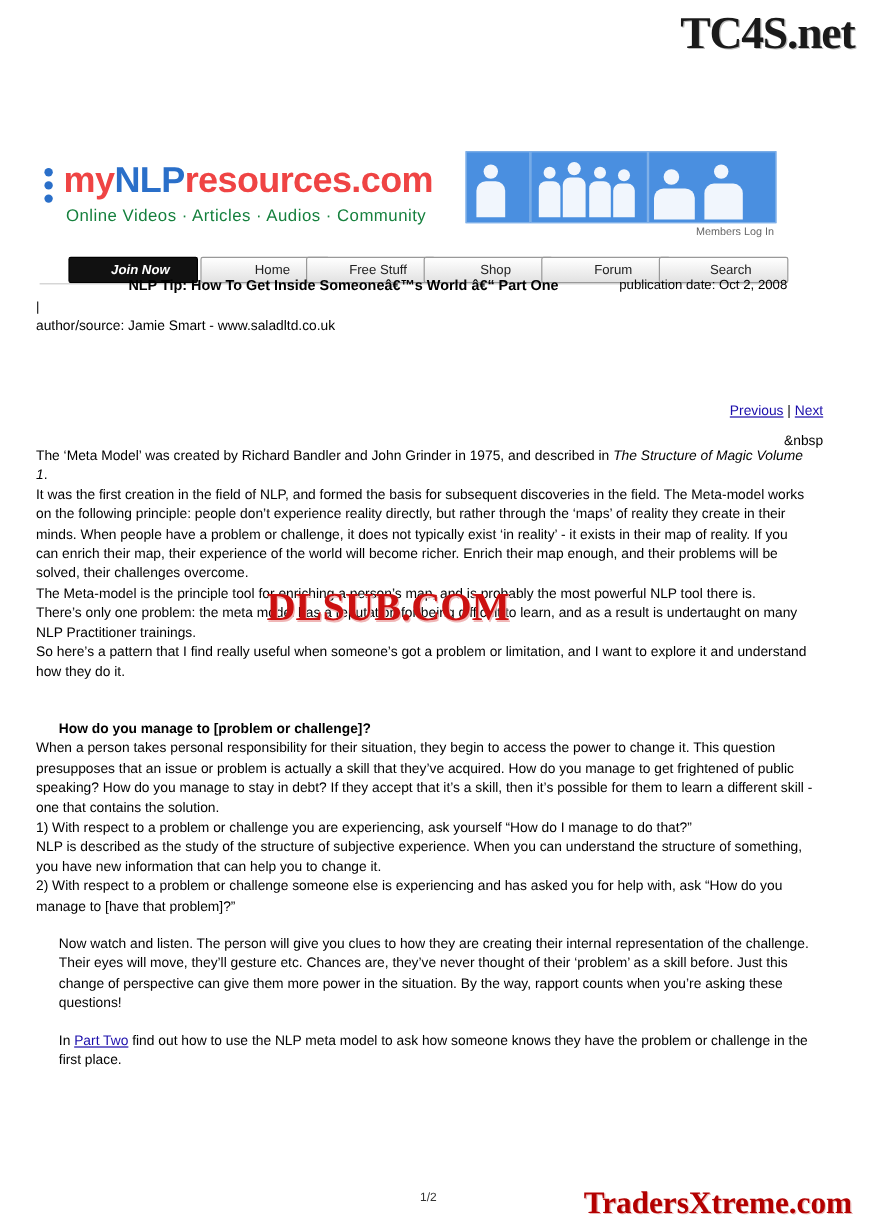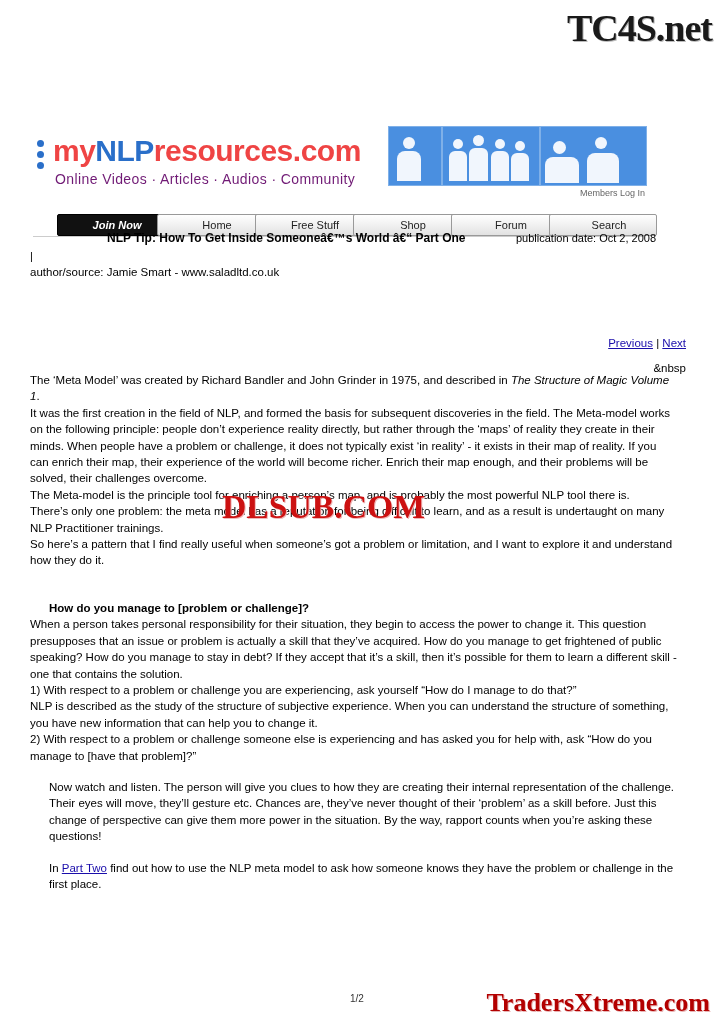--- a/index.html
+++ b/index.html
@@ -74,21 +74,21 @@
     letter-spacing: -0.5px;
     white-space: nowrap;
   }
   .logo-main .dark { color: #ef4444; }
   .logo-main .blue { color: #2a6fc9; }
   .logo-sub {
     position: absolute;
     left: 22px;
     top: 45px;
     font-size: 14px;
-    color: #701a75;
+    color: #15803d;
     letter-spacing: 0.4px;
     white-space: nowrap;
   }
   .banner-imgs {
     position: absolute;
     left: 355px;
     top: 0;
     width: 257px;
     height: 62px;
   }
@@ -292,21 +292,21 @@
         <div class="silhouette" style="left:54px;top:10px;width:12px;height:12px;border-radius:50%;"></div>
         <div class="silhouette" style="left:46px;top:26px;width:32px;height:30px;border-radius:8px 8px 0 0;"></div>
       </div>
     </div>
 
     <div class="members-log-in">Members Log In</div>
   </div>
 
   <div class="navbar">
     <div class="nav-item join" style="left:24px;width:94px;">Join Now</div>
-    <div class="nav-item" style="left:124px;width:94px;">Home</div>
+    <div class="nav-item" style="left:134px;width:94px;">Home</div>
     <div class="nav-item" style="left:222px;width:94px;">Free Stuff</div>
     <div class="nav-item" style="left:320px;width:94px;">Shop</div>
     <div class="nav-item" style="left:418px;width:94px;">Forum</div>
     <div class="nav-item" style="left:516px;width:94px;">Search</div>
   </div>
   <div class="nav-hr"></div>
 
   <div class="article-title">NLP Tip: How To Get Inside Someoneâ€™s World â€“ Part One</div>
   <div class="pubdate">publication date: Oct 2, 2008</div>
   <div class="pipe">|</div>

